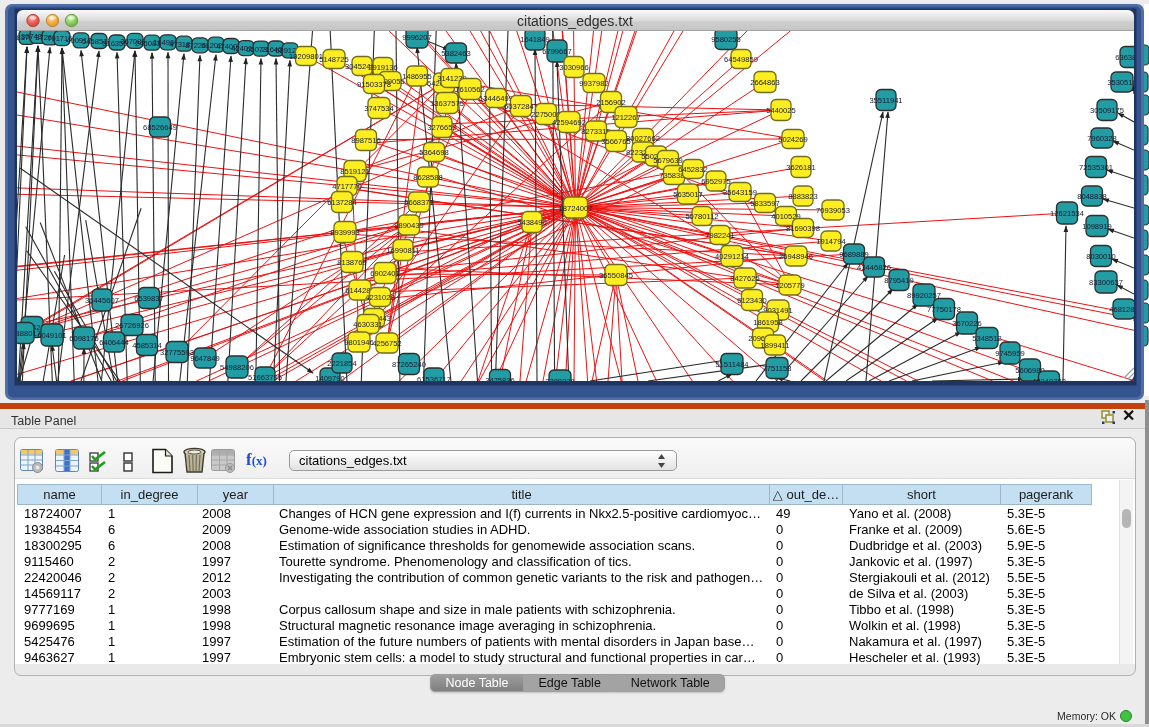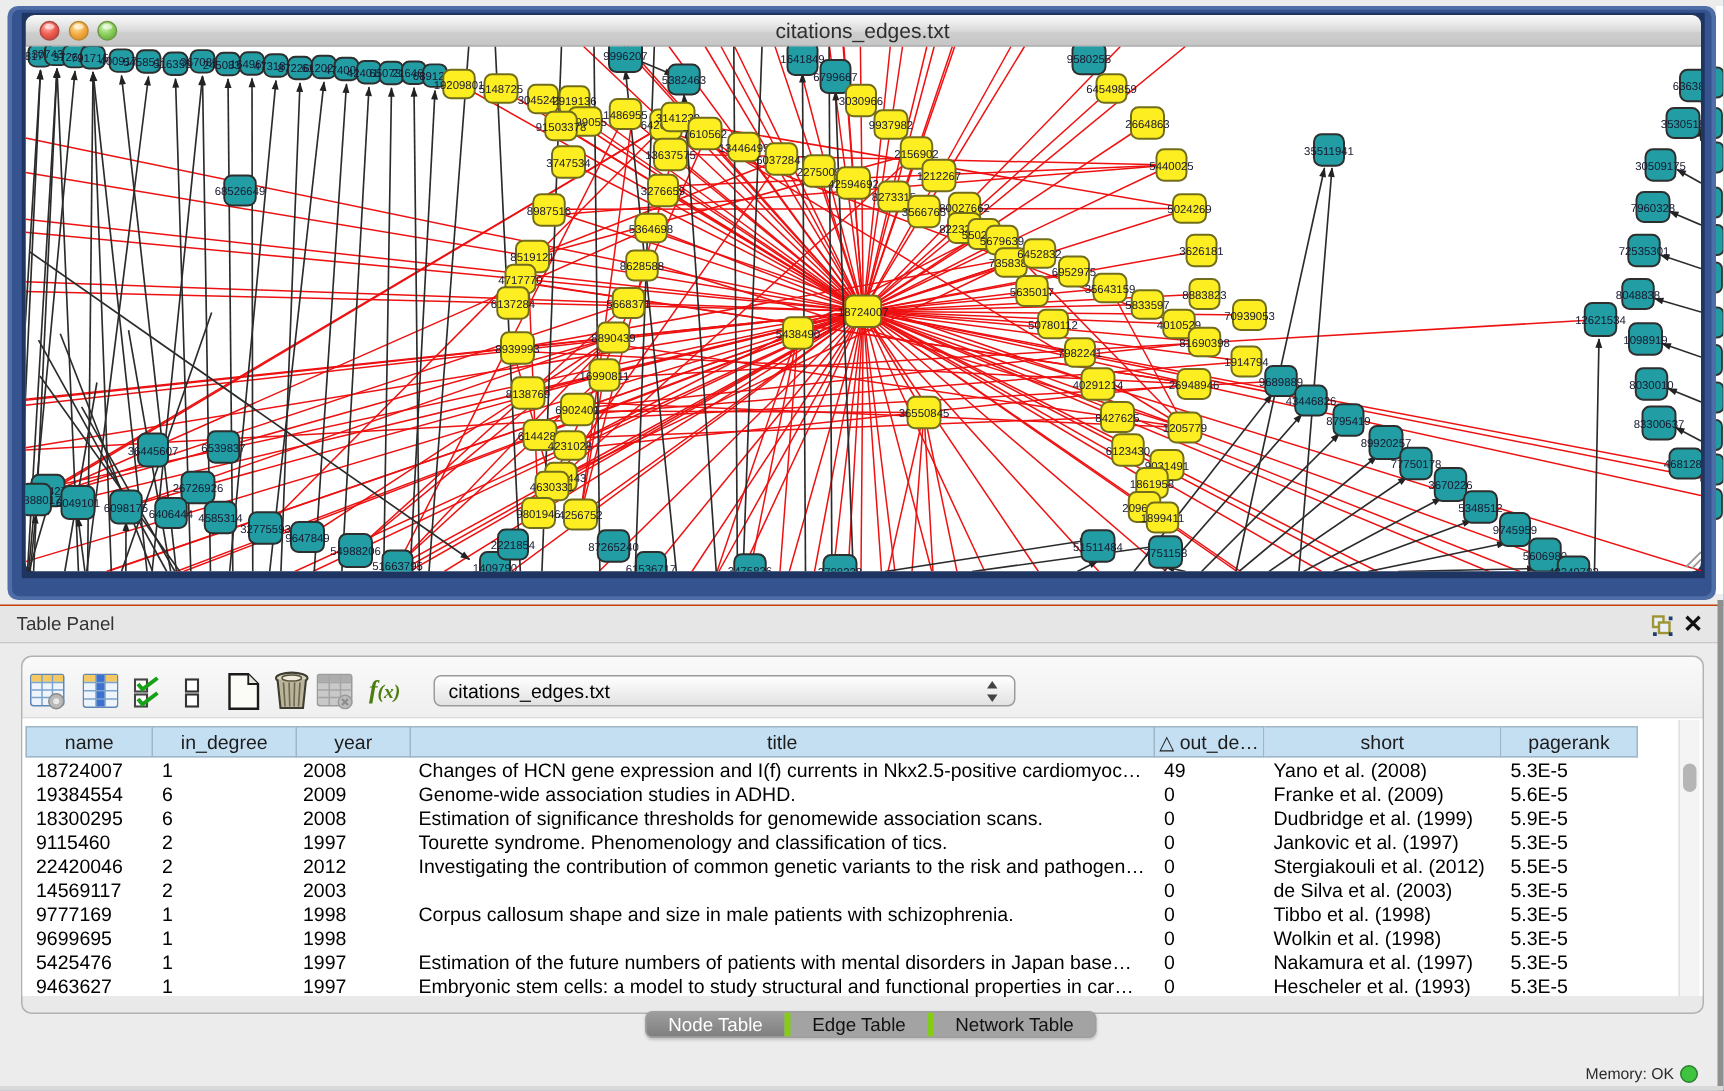--- a/index.html
+++ b/index.html
@@ -1,19 +1,19 @@
 <!DOCTYPE html>
 <html><head><meta charset="utf-8"><title>Cytoscape</title><style>
 *{margin:0;padding:0;box-sizing:border-box}
 html,body{width:1149px;height:727px;overflow:hidden;background:#ececec;
   font-family:"Liberation Sans",sans-serif;position:relative}
 #stage{position:absolute;left:0;top:0;width:1149px;height:727px}
 .abs{position:absolute}
 #tpbar{left:0;top:403px;width:1149px;height:26px;background:#e6e6e6;
-  border-top:1px solid #c2410c;border-bottom:1px solid #c9c9c9}
+  border-top:6px solid #c2410c;border-bottom:1px solid #c9c9c9}
 #tpbar .ttl{position:absolute;left:11px;top:5px;font-size:12.5px;color:#333}
 #tpbody{left:0;top:429px;width:1149px;height:298px;background:#ececec}
 #panel{left:14px;top:437px;width:1122px;height:239px;background:#e9e9e9;
   border:1px solid #b2b2b2;border-radius:7px}
 #toolbar{left:15px;top:438px;width:1120px;height:41px;
   background:linear-gradient(#fafafa,#efefef);border-bottom:1px solid #dcdcdc;
   border-radius:7px 7px 0 0}
 #tablebg{left:15px;top:479px;width:1120px;height:185px;background:#fff}
 #thead{left:17px;top:484px;width:1075px;height:21px}
 #thead .th{position:absolute;top:0;height:21px;background:#c5dff2;
@@ -21,35 +21,35 @@
   text-align:center;line-height:20px}
 #thead .th:first-child{border-left:1px solid #9db6c8}
 .tr{position:absolute;left:17px;width:1100px;height:16px;font-size:13px;color:#000;white-space:nowrap}
 .tr .c{position:absolute;top:0;line-height:16px}
 .c0{left:7px}.c1{left:91px}.c2{left:185px}.c3{left:262px}.c4{left:759px}.c5{left:832px}.c6{left:990px}
 #vsb{left:1119px;top:480px;width:14px;height:184px;background:#f4f4f4;
   border-left:1px solid #e0e0e0}
 #vsb .thumb{position:absolute;left:2px;top:29px;width:9px;height:19px;background:#b5b5b5;border-radius:5px}
 #tabs{left:430px;top:674px;height:18px;display:flex;border:1px solid #9f9f9f;
   border-radius:5px;overflow:hidden;background:#a3a3a3;box-shadow:0 1px 2px rgba(0,0,0,0.18)}
-#tabs .tab{font-size:12.5px;color:#111;line-height:16px;padding:0 14.5px;border-left:4px solid #84cc16}
+#tabs .tab{font-size:12.5px;color:#111;line-height:16px;padding:0 14.5px;border-left:1px solid #84cc16}
 #tabs .tab:first-child{border-left:none}
 #tabs .sel{background:linear-gradient(#9d9d9d,#7f7f7f);color:#fff}
 #mem{right:33px;top:710px;font-size:10.5px;color:#2b2b2b}
 #memdot{left:1120px;top:710px;width:12px;height:12px;border-radius:50%;
   background:#3ec43e;border:1.5px solid #2e7d2e}
 #redge{left:1145px;top:400px;width:4px;height:327px;background:#8f8f8f}
 #bedge{left:0px;top:724px;width:1149px;height:3px;background:#d9d9d9}
 .icon{position:absolute}
 #combo{left:289px;top:450px;width:388px;height:21px;border:1px solid #9b9b9b;
   border-radius:5px;background:linear-gradient(#ffffff,#e2e2e2);
   font-size:13px;color:#000;line-height:19px;padding-left:9px}
 #combo .arr{position:absolute;right:10px;top:2px;width:9px;height:16px}
-#fx{left:246px;top:450px;font-family:"Liberation Serif",serif;font-style:italic;
-  font-weight:bold;font-size:17px;color:#4d7c0f}
+#fx{left:246px;top:450px;font-family:"Liberation Serif",serif;
+  font-weight:bold;font-size:17px;color:#1d4ed8}
 #flt{left:1101px;top:410px}
 #cls{left:1122px;top:406px;font-size:16px;font-weight:bold;color:#111}
 </style></head><body>
 <div id="stage">
     <svg width="1149" height="400" viewBox="0 0 1149 400" style="position:absolute;left:0;top:0;display:block">
 <defs>
 <linearGradient id="tb" x1="0" y1="0" x2="0" y2="1">
           <stop offset="0" stop-color="#fbfbfb"></stop>
           <stop offset="0.5" stop-color="#d9d9d9"></stop>
           <stop offset="0.55" stop-color="#cecece"></stop>
@@ -802,21 +802,21 @@
       <span class="c c4">0</span>
       <span class="c c5">Franke et al. (2009)</span>
       <span class="c c6">5.6E-5</span>
     </div>
 <div class="tr" style="top:538px">
       <span class="c c0">18300295</span>
       <span class="c c1">6</span>
       <span class="c c2">2008</span>
       <span class="c c3">Estimation of significance thresholds for genomewide association scans.</span>
       <span class="c c4">0</span>
-      <span class="c c5">Dudbridge et al. (1999)</span>
+      <span class="c c5">Dudbridge et al. (2003)</span>
       <span class="c c6">5.9E-5</span>
     </div>
 <div class="tr" style="top:554px">
       <span class="c c0">9115460</span>
       <span class="c c1">2</span>
       <span class="c c2">1997</span>
       <span class="c c3">Tourette syndrome. Phenomenology and classification of tics.</span>
       <span class="c c4">0</span>
       <span class="c c5">Jankovic et al. (1997)</span>
       <span class="c c6">5.3E-5</span>
@@ -844,20 +844,21 @@
       <span class="c c2">1998</span>
       <span class="c c3">Corpus callosum shape and size in male patients with schizophrenia.</span>
       <span class="c c4">0</span>
       <span class="c c5">Tibbo et al. (1998)</span>
       <span class="c c6">5.3E-5</span>
     </div>
 <div class="tr" style="top:618px">
       <span class="c c0">9699695</span>
       <span class="c c1">1</span>
       <span class="c c2">1998</span>
+      <span class="c c3">Structural magnetic resonance image averaging in schizophrenia.</span>
       <span class="c c4">0</span>
       <span class="c c5">Wolkin et al. (1998)</span>
       <span class="c c6">5.3E-5</span>
     </div>
 <div class="tr" style="top:634px">
       <span class="c c0">5425476</span>
       <span class="c c1">1</span>
       <span class="c c2">1997</span>
       <span class="c c3">Estimation of the future numbers of patients with mental disorders in Japan base…</span>
       <span class="c c4">0</span>

